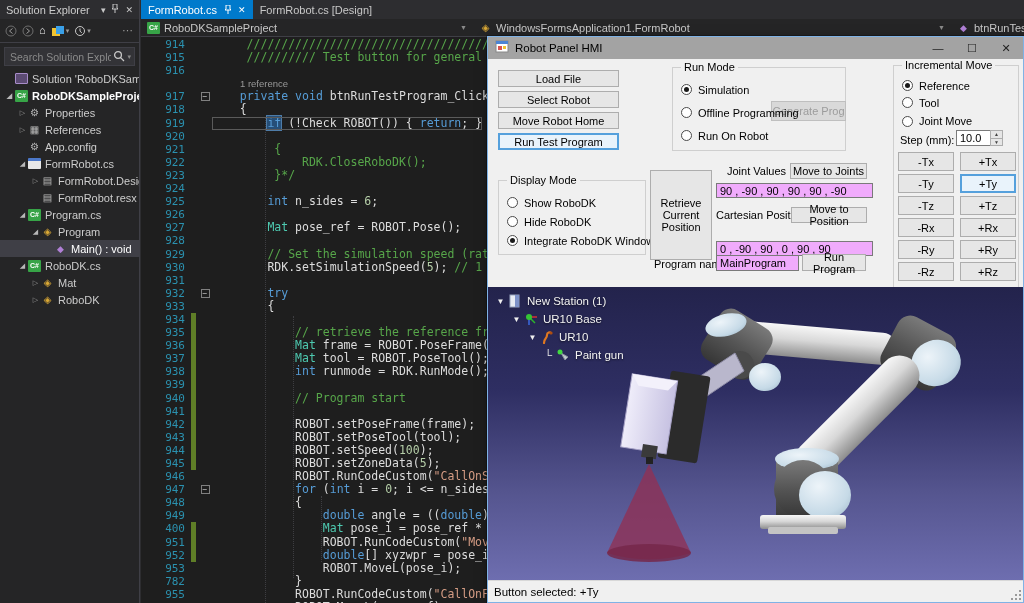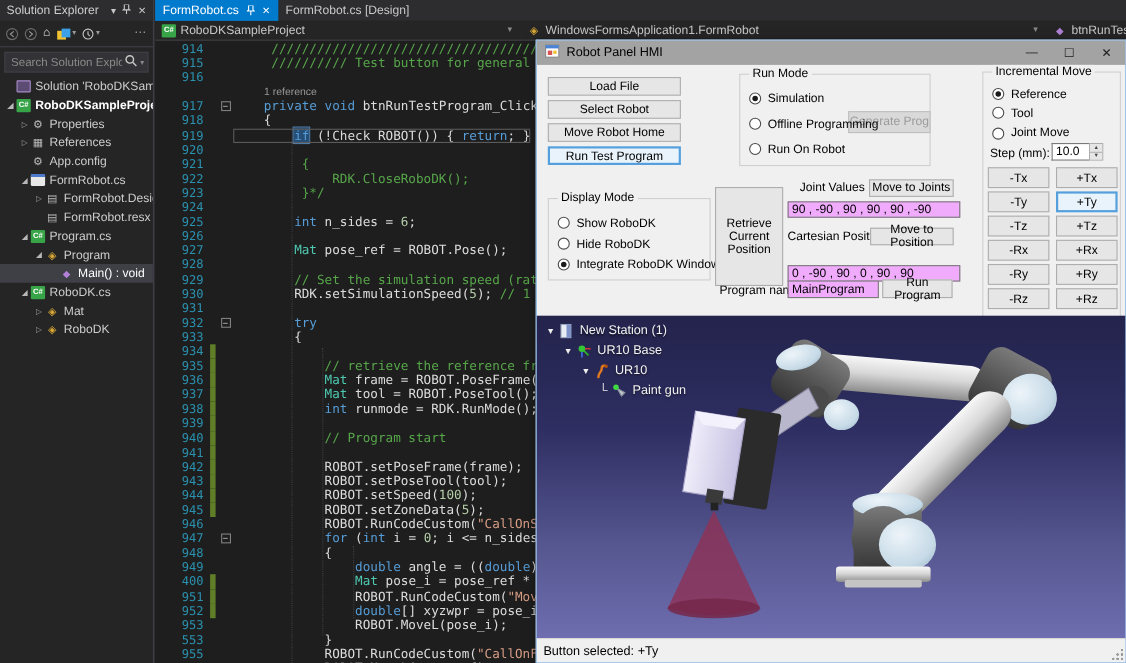--- a/index.html
+++ b/index.html
@@ -309,21 +309,21 @@
           <div class="crow"><span class="cmargin"></span><span class="ln">944</span><span class="cbar on"></span><span class="cfold"></span><span class="ctext"><span class="tp">            ROBOT.setSpeed(</span><span class="tn">100</span><span class="tp">);        </span><span class="tc">// Set Speed</span></span></div>
           <div class="crow"><span class="cmargin"></span><span class="ln">945</span><span class="cbar on"></span><span class="cfold"></span><span class="ctext"><span class="tp">            ROBOT.setZoneData(</span><span class="tn">5</span><span class="tp">);       </span><span class="tc">// set the rounding</span></span></div>
           <div class="crow"><span class="cmargin"></span><span class="ln">946</span><span class="cbar"></span><span class="cfold"></span><span class="ctext"><span class="tp">            ROBOT.RunCodeCustom(</span><span class="ts">"CallOnStart"</span><span class="tp">);</span></span></div>
           <div class="crow"><span class="cmargin"></span><span class="ln">947</span><span class="cbar"></span><span class="cfold"><span class="foldbox">−</span></span><span class="ctext"><span class="tp">            </span><span class="tk">for</span><span class="tp"> (</span><span class="tk">int</span><span class="tp"> i = </span><span class="tn">0</span><span class="tp">; i &lt;= n_sides; i++)</span></span></div>
           <div class="crow"><span class="cmargin"></span><span class="ln">948</span><span class="cbar"></span><span class="cfold"></span><span class="ctext"><span class="tp">            {</span></span></div>
           <div class="crow"><span class="cmargin"></span><span class="ln">949</span><span class="cbar"></span><span class="cfold"></span><span class="ctext"><span class="tp">                </span><span class="tk">double</span><span class="tp"> angle = ((</span><span class="tk">double</span><span class="tp">) i / n_sides</span></span></div>
           <div class="crow"><span class="cmargin"></span><span class="ln">400</span><span class="cbar on"></span><span class="cfold"></span><span class="ctext"><span class="tp">                </span><span class="tt">Mat</span><span class="tp"> pose_i = pose_ref * </span><span class="tt">Mat</span><span class="tp">.rotz(angle);</span></span></div>
           <div class="crow"><span class="cmargin"></span><span class="ln">951</span><span class="cbar on"></span><span class="cfold"></span><span class="ctext"><span class="tp">                ROBOT.RunCodeCustom(</span><span class="ts">"Moving to point"</span><span class="tp">);</span></span></div>
           <div class="crow"><span class="cmargin"></span><span class="ln">952</span><span class="cbar on"></span><span class="cfold"></span><span class="ctext"><span class="tp">                </span><span class="tk">double</span><span class="tp">[] xyzwpr = pose_i.ToXYZRPW();</span></span></div>
           <div class="crow"><span class="cmargin"></span><span class="ln">953</span><span class="cbar"></span><span class="cfold"></span><span class="ctext"><span class="tp">                ROBOT.MoveL(pose_i);</span></span></div>
-          <div class="crow"><span class="cmargin"></span><span class="ln">553</span><span class="cbar"></span><span class="cfold"></span><span class="ctext"><span class="tp">            }</span></span></div>
+          <div class="crow"><span class="cmargin"></span><span class="ln">782</span><span class="cbar"></span><span class="cfold"></span><span class="ctext"><span class="tp">            }</span></span></div>
           <div class="crow"><span class="cmargin"></span><span class="ln">955</span><span class="cbar"></span><span class="cfold"></span><span class="ctext"><span class="tp">            ROBOT.RunCodeCustom(</span><span class="ts">"CallOnFinish"</span><span class="tp">);</span></span></div>
           <div class="crow"><span class="cmargin"></span><span class="ln">956</span><span class="cbar"></span><span class="cfold"></span><span class="ctext"><span class="tp">            ROBOT.MoveL(pose_ref);</span></span></div>
         </div>
     </div>
   </div>
 
   <div id="hmi">
     <div id="hmi-titlebar">
       <span>
         <svg width="14" height="14">

